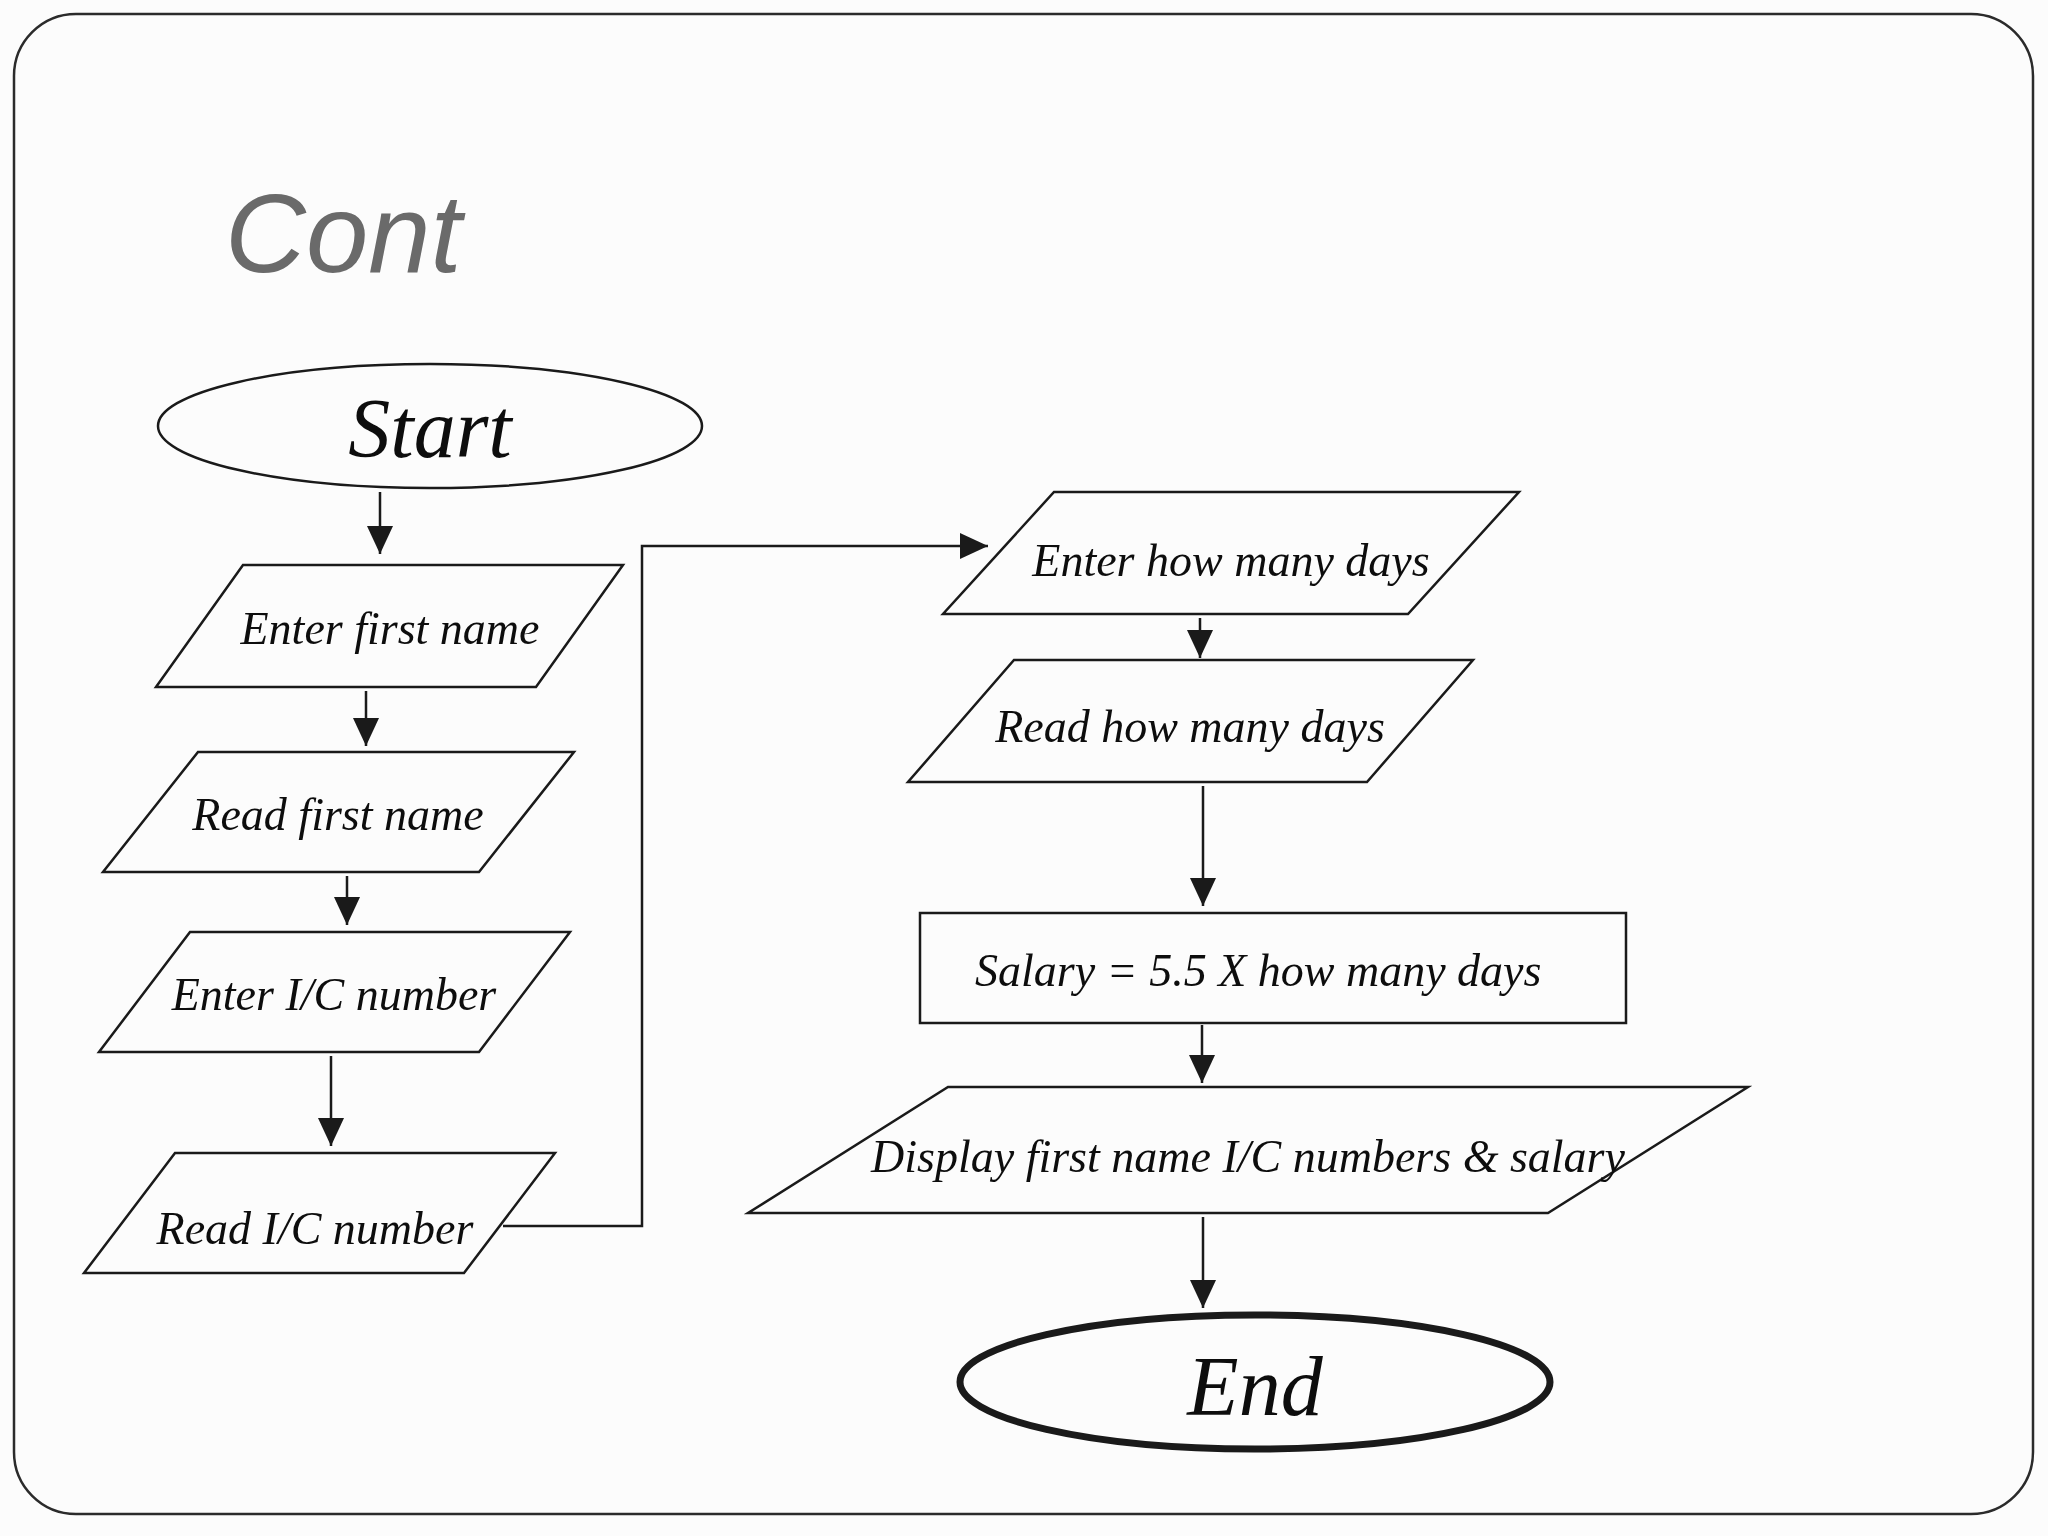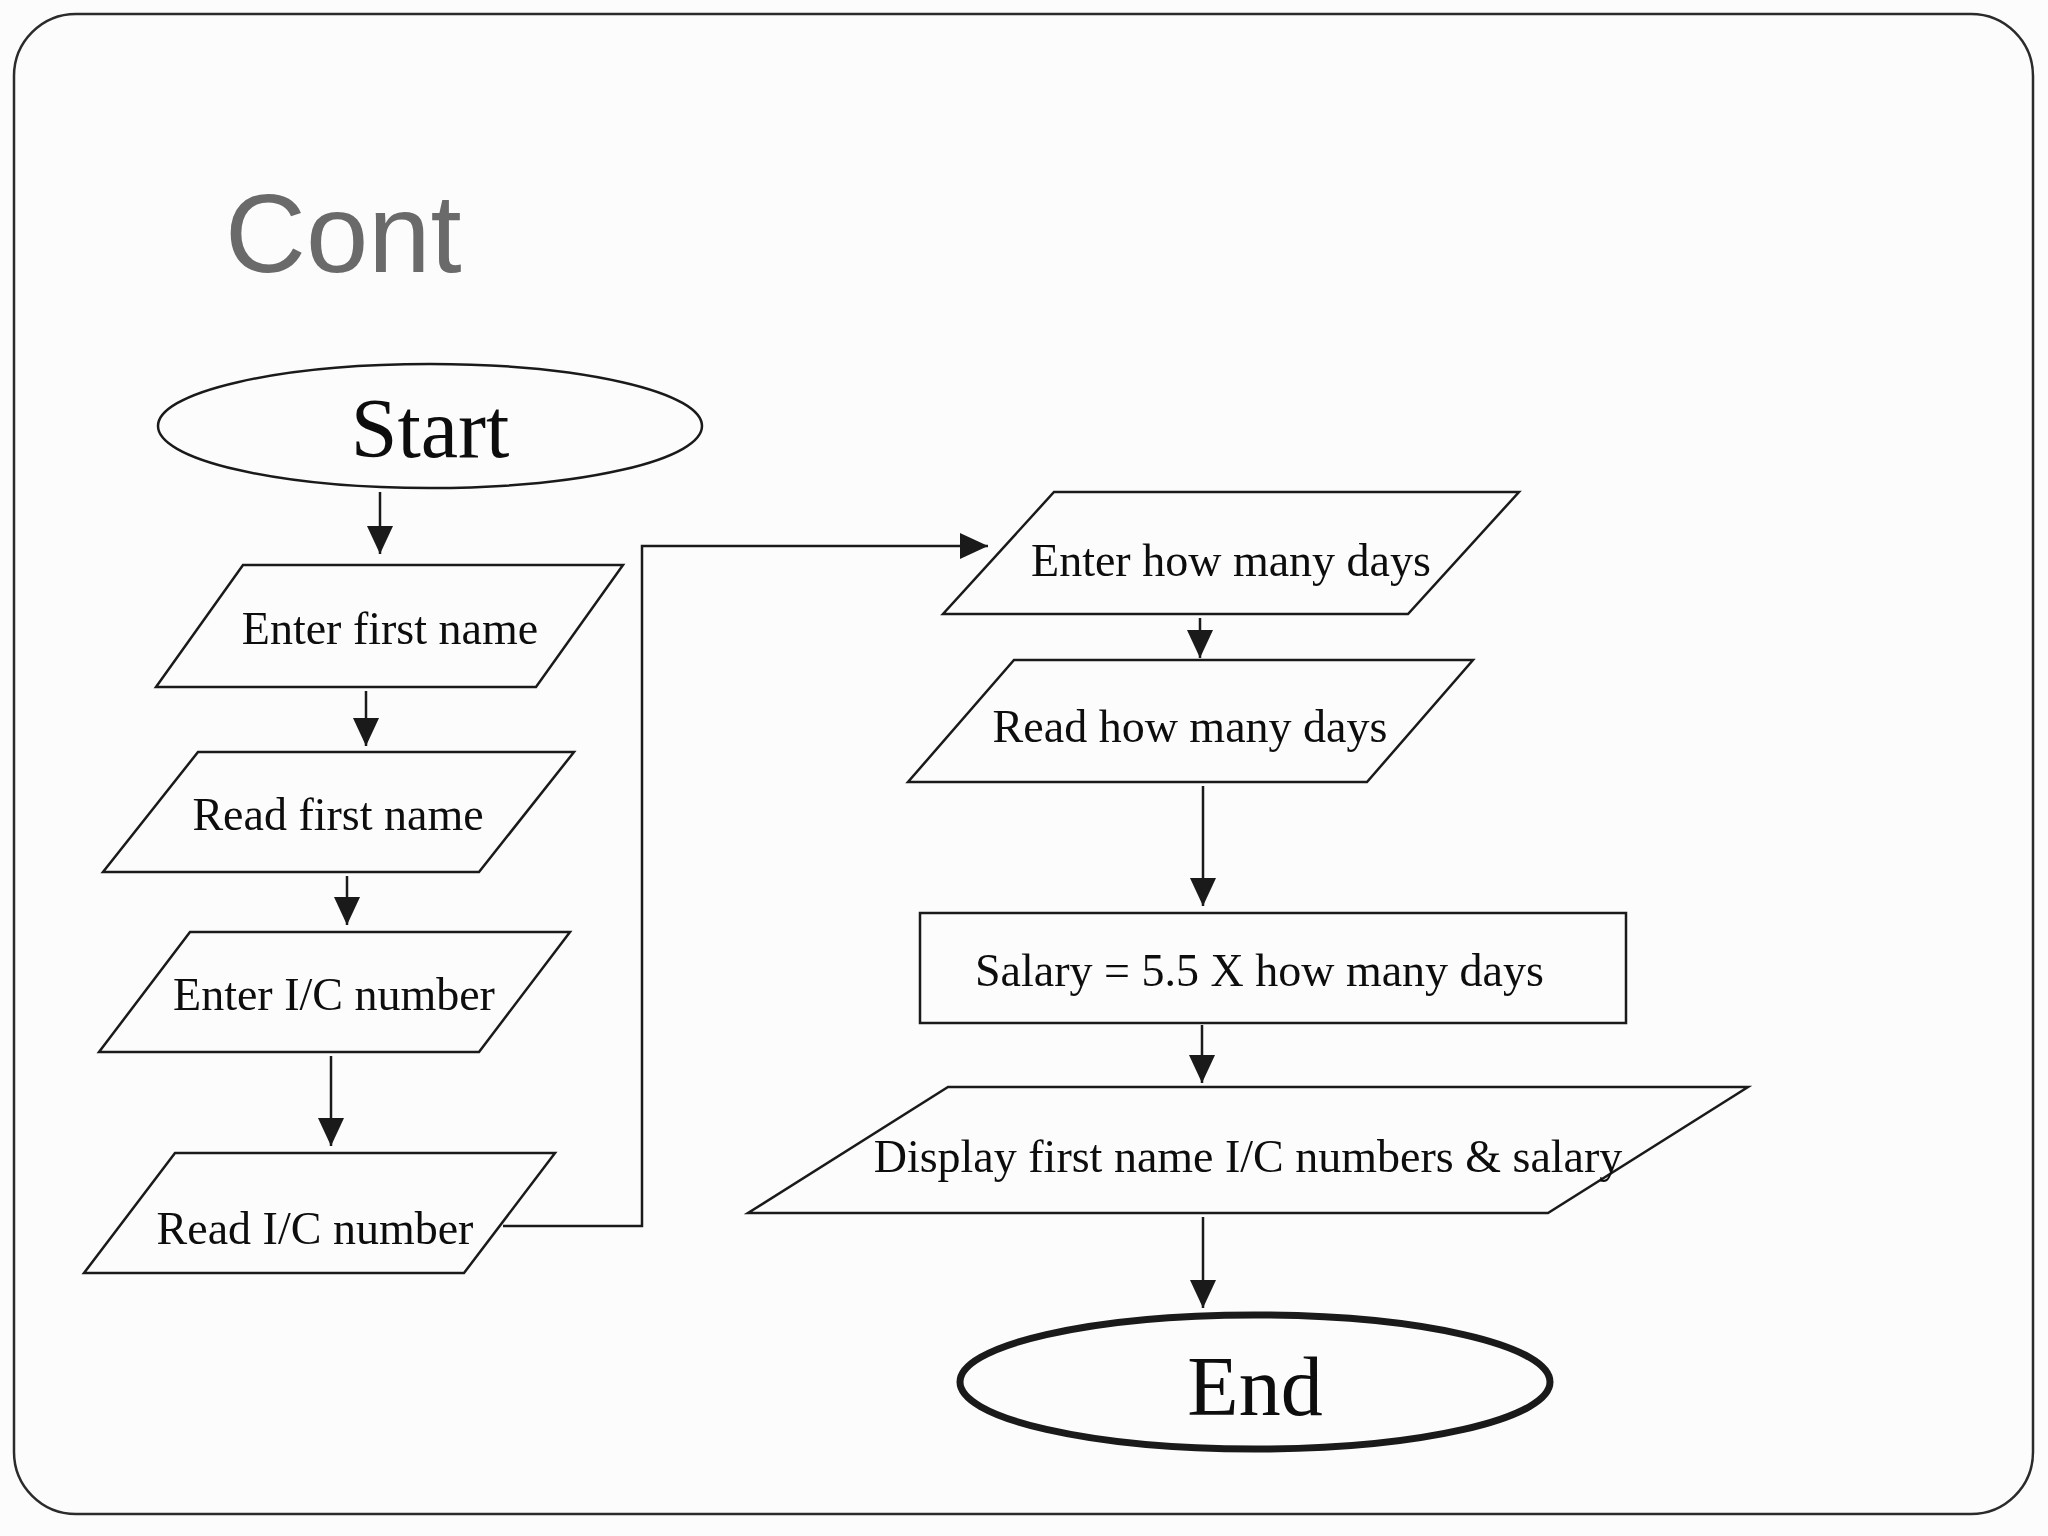--- a/index.html
+++ b/index.html
@@ -8,20 +8,21 @@
     background: #fcfcfc;
     width: 2048px;
     height: 1536px;
     overflow: hidden;
     font-family: "Liberation Sans", sans-serif;
   }
   .stage {
     position: relative;
     width: 2048px;
     height: 1248px;
+    font-style: italic;
   }
   svg { display: block; }
   .shape {
     fill: #fcfcfc;
     stroke: #1a1a1a;
     stroke-width: 2.5;
   }
   .shape.thick { stroke-width: 7; }
   .edge {
     fill: none;

